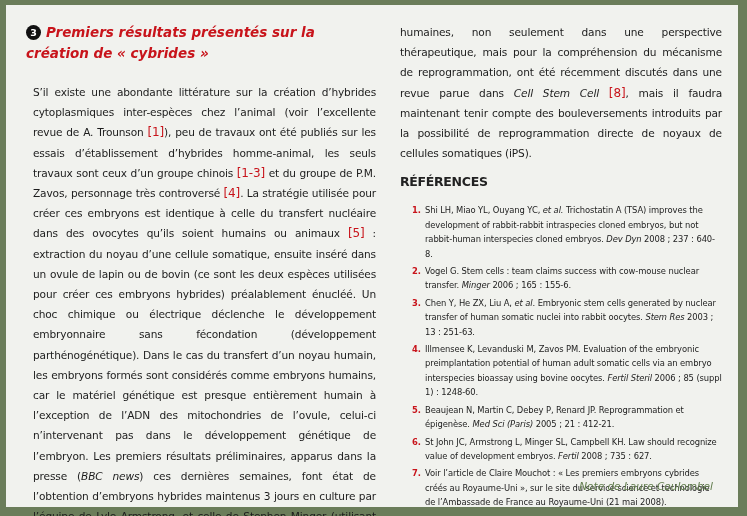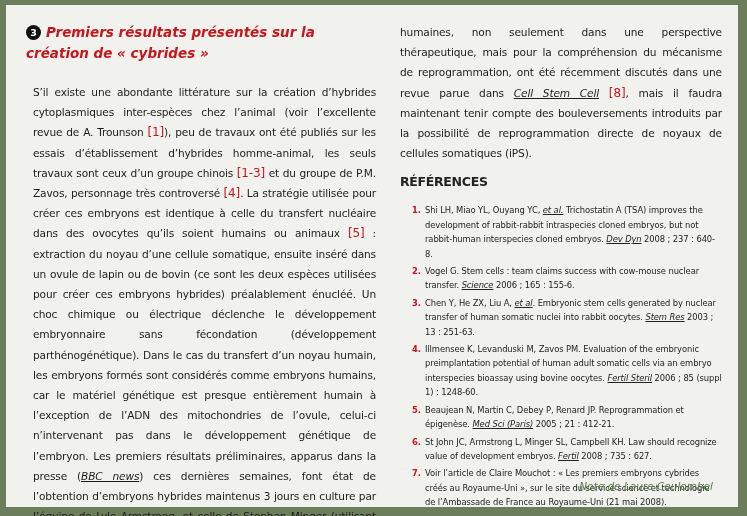--- a/index.html
+++ b/index.html
@@ -12,36 +12,36 @@
   .badge { display: inline-block; width: 15px; height: 15px; border-radius: 50%; background: #111; color: #fff;
            font-size: 9.5px; font-style: normal; text-align: center; line-height: 15px; margin-right: 5px; vertical-align: 1px; }
   .body-text { font-size: 10.6px; line-height: 20.2px; color: #1c1c1c; text-align: justify; margin: 0; letter-spacing: -0.15px; }
   .col-left .body-text { margin-top: 18px; padding-left: 7px; }
   .ref { color: #c8141b; font-size: 12px; }
   .refs-title { font-size: 12.5px; font-weight: bold; color: #222; margin: 11px 0 0 0; letter-spacing: -0.3px; }
   .ref-list { list-style: none; margin: 14px 0 0 0; padding: 0 0 0 12px; }
   .ref-list li { position: relative; padding-left: 13px; font-size: 8.4px; line-height: 14.4px; color: #222; margin-bottom: 3px; letter-spacing: -0.1px; }
   .ref-num { position: absolute; left: 0; top: 0; color: #c8141b; font-weight: bold; }
   .signature { position: absolute; right: 25px; bottom: 15px; color: #5f7a4a; font-size: 10.5px; font-style: italic; }
-  i { font-style: italic; text-decoration: underline; }
+  i { font-style: italic; }
 </style>
 </head>
 <body>
 
 <div class="panel">
   <div class="col-left">
     <h2 class="title"><span class="badge">3</span><span>Premiers résultats présentés sur la création de « cybrides »</span></h2>
     <p class="body-text"><span>S’il existe une abondante littérature sur la création d’hybrides cytoplasmiques inter-espèces chez l’animal (voir l’excellente revue de A. Trounson </span><span class="ref">[1]</span><span>), peu de travaux ont été publiés sur les essais d’établissement d’hybrides homme-animal, les seuls travaux sont ceux d’un groupe chinois </span><span class="ref">[1-3]</span><span> et du groupe de P.M. Zavos, personnage très controversé </span><span class="ref">[4]</span><span>. La stratégie utilisée pour créer ces embryons est identique à celle du transfert nucléaire dans des ovocytes qu’ils soient humains ou animaux </span><span class="ref">[5]</span><span> : extraction du noyau d’une cellule somatique, ensuite inséré dans un ovule de lapin ou de bovin (ce sont les deux espèces utilisées pour créer ces embryons hybrides) préalablement énucléé. Un choc chimique ou électrique déclenche le développement embryonnaire sans fécondation (développement parthénogénétique). Dans le cas du transfert d’un noyau humain, les embryons formés sont considérés comme embryons humains, car le matériel génétique est presque entièrement humain à l’exception de l’ADN des mitochondries de l’ovule, celui-ci n’intervenant pas dans le développement génétique de l’embryon. Les premiers résultats préliminaires, apparus dans la presse (</span><i>BBC news</i><span>) ces dernières semaines, font état de l’obtention d’embryons hybrides maintenus 3 jours en culture par l’équipe de Lyle Armstrong, et celle de Stephen Minger (utilisant le noyau de cellules ES et non de cellules somatiques adultes) </span></p>
   </div>
   <div class="col-right">
     <p class="body-text"><span>humaines, non seulement dans une perspective thérapeutique, mais pour la compréhension du mécanisme de reprogrammation, ont été récemment discutés dans une revue parue dans </span><i>Cell Stem Cell</i><span> </span><span class="ref">[8]</span><span>, mais il faudra maintenant tenir compte des bouleversements introduits par la possibilité de reprogrammation directe de noyaux de cellules somatiques (iPS).</span></p>
     <h3 class="refs-title">RÉFÉRENCES</h3>
     <ol class="ref-list">
         <li><span class="ref-num">1.</span><span>Shi LH, Miao YL, Ouyang YC, </span><i>et al.</i><span> Trichostatin A (TSA) improves the development of rabbit-rabbit intraspecies cloned embryos, but not rabbit-human interspecies cloned embryos. </span><i>Dev Dyn</i><span> 2008 ; 237 : 640-8.</span></li>
-        <li><span class="ref-num">2.</span><span>Vogel G. Stem cells : team claims success with cow-mouse nuclear transfer. </span><i>Science</i><span> 2006 ; 165 : 155-6.</span></li>
+        <li><span class="ref-num">2.</span><span>Vogel G. Stem cells : team claims success with cow-mouse nuclear transfer. </span><i>Minger</i><span> 2006 ; 165 : 155-6.</span></li>
         <li><span class="ref-num">3.</span><span>Chen Y, He ZX, Liu A, </span><i>et al</i><span>. Embryonic stem cells generated by nuclear transfer of human somatic nuclei into rabbit oocytes. </span><i>Stem Res</i><span> 2003 ; 13 : 251-63.</span></li>
         <li><span class="ref-num">4.</span><span>Illmensee K, Levanduski M, Zavos PM. Evaluation of the embryonic preimplantation potential of human adult somatic cells via an embryo interspecies bioassay using bovine oocytes. </span><i>Fertil Steril</i><span> 2006 ; 85 (suppl 1) : 1248-60.</span></li>
         <li><span class="ref-num">5.</span><span>Beaujean N, Martin C, Debey P, Renard JP. Reprogrammation et épigenèse. </span><i>Med Sci (Paris)</i><span> 2005 ; 21 : 412-21.</span></li>
         <li><span class="ref-num">6.</span><span>St John JC, Armstrong L, Minger SL, Campbell KH. Law should recognize value of development embryos. </span><i>Fertil</i><span> 2008 ; 735 : 627.</span></li>
         <li><span class="ref-num">7.</span><span>Voir l’article de Claire Mouchot : « Les premiers embryons cybrides créés au Royaume-Uni », sur le site du service science et technologie de l’Ambassade de France au Royaume-Uni (21 mai 2008).</span></li>
       </ol>
   </div>
   <div class="signature">Note de Laure Coulombel</div>
 </div>
 

